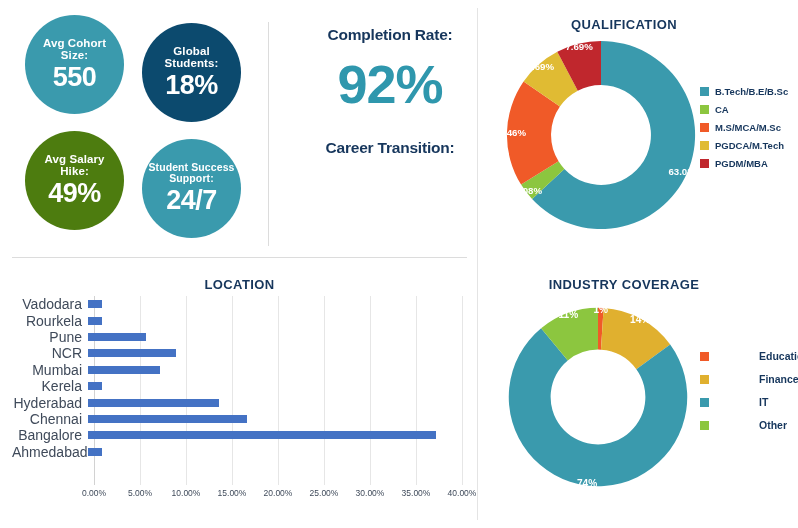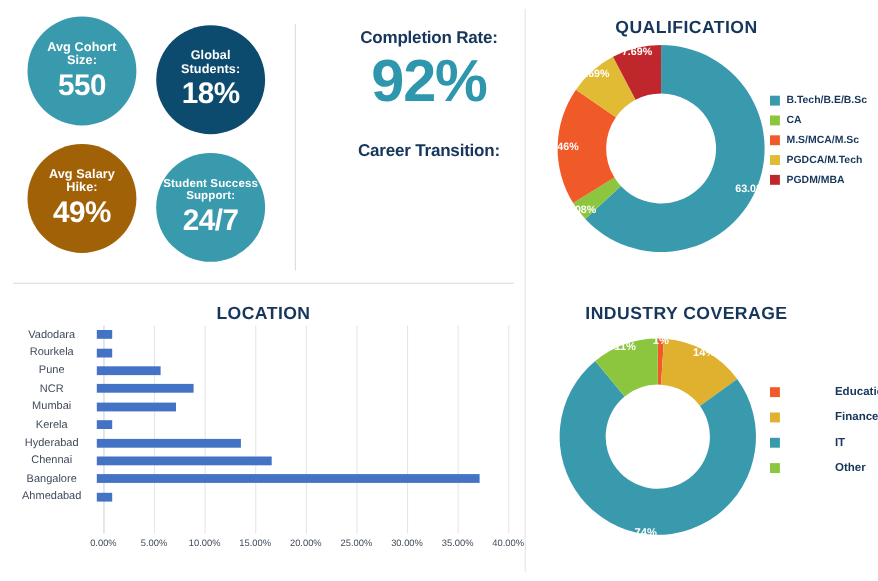--- a/index.html
+++ b/index.html
@@ -29,26 +29,26 @@
   #kpi-0 { left: 7px;   top: 1px; }
   #kpi-1 { left: 124px; top: 9px; }
   #kpi-2 { left: 7px;   top: 117px; }
   #kpi-3 { left: 124px; top: 125px; }
 
   
   #center-stats { position: absolute; left: 292px; top: 26px; width: 196px; height: 215px; text-align: center; }
   .stat-block { width: 100%; }
   .stat-block.second { margin-top: 26px; }
   .stat-title { font-size: 15.5px; font-weight: bold; color: #16365c; letter-spacing: -.2px; }
-  .stat-value { font-size: 54px; font-weight: bold; color: #2f97ad; line-height: 1.05; margin-top: 2px; letter-spacing: -1px; }
+  .stat-value { font-size: 54px; font-weight: bold; color: #2f97ad; line-height: 1.05; margin-top: 12px; letter-spacing: -1px; }
 
   
   .panel-title {
     position: absolute; text-align: center;
-    font-size: 16px; font-weight: bold; color: #16365c; letter-spacing: .4px;
+    font-size: 13px; font-weight: bold; color: #16365c; letter-spacing: .4px;
   }
   #title-qualification { left: 490px; top: 17px; width: 268px; }
   #title-industry      { left: 490px; top: 277px; width: 268px; }
   #title-location      { left: 12px;  top: 277px; width: 455px; }
 
   
   .donut-wrap { position: absolute; }
   #donut-qualification { left: 504px; top: 38px;  width: 194px; height: 194px; }
   #donut-industry      { left: 506px; top: 305px; width: 184px; height: 184px; }
   .donut-svg { width: 100%; height: 100%; display: block; overflow: visible; }
@@ -62,22 +62,22 @@
   .legend-item { display: flex; align-items: center; margin-bottom: 7px; }
   #legend-industry .legend-item { margin-bottom: 11px; }
   .legend-swatch { width: 9px; height: 9px; margin-right: 6px; flex: 0 0 auto; }
   .legend-text { font-size: 9.5px; font-weight: bold; color: #16365c; white-space: nowrap; }
   #legend-industry .legend-text { font-size: 10.5px; padding-left: 44px; }
 
   
   #bar-chart { position: absolute; left: 12px; top: 296px; width: 450px; height: 215px; }
   .bar-row { position: relative; height: 16.4px; display: flex; align-items: center; }
   .bar-cat-label {
-    width: 76px; flex: 0 0 76px; text-align: center; padding-right: 6px;
-    font-size: 10px; color: #3f4a5a; white-space: nowrap;
+    width: 76px; flex: 0 0 76px; text-align: right; padding-right: 6px;
+    font-size: 14px; color: #3f4a5a; white-space: nowrap;
   }
   .bar-track { position: relative; flex: 1 1 auto; height: 100%; }
   .bar-fill { position: absolute; left: 0; top: 50%; transform: translateY(-50%); height: 8px; background: #4472c4; }
   #bar-gridlines { position: absolute; left: 82px; top: 0; right: 0; height: 189px; pointer-events: none; }
   .gridline { position: absolute; top: 0; bottom: 0; width: 1px; background: #e6e6e6; }
   .gridline.axis-zero { background: #d2d2d2; }
   #bar-axis { position: absolute; left: 82px; top: 190px; right: 0; height: 20px; }
   .axis-tick { position: absolute; top: 2px; font-size: 8.5px; color: #3f4a5a; transform: translateX(-50%); white-space: nowrap; }
 </style>
 </head>
@@ -91,21 +91,21 @@
 
   <div id="kpi-grid">
     <div class="kpi-circle" id="kpi-0" style="background: rgb(58, 154, 173);">
       <div class="kpi-label">Avg Cohort Size:</div>
       <div class="kpi-value">550</div>
     </div>
     <div class="kpi-circle" id="kpi-1" style="background: #0c4a6e;">
       <div class="kpi-label">Global Students:</div>
       <div class="kpi-value">18%</div>
     </div>
-    <div class="kpi-circle" id="kpi-2" style="background: #a16207;">
+    <div class="kpi-circle" id="kpi-2" style="background: #4d7c0f;">
       <div class="kpi-label">Avg Salary Hike:</div>
       <div class="kpi-value">49%</div>
     </div>
     <div class="kpi-circle small-label" id="kpi-3" style="background: rgb(58, 154, 173);">
       <div class="kpi-label">Student Success Support:</div>
       <div class="kpi-value">24/7</div>
     </div>
   </div>
 
   <div id="center-stats">

